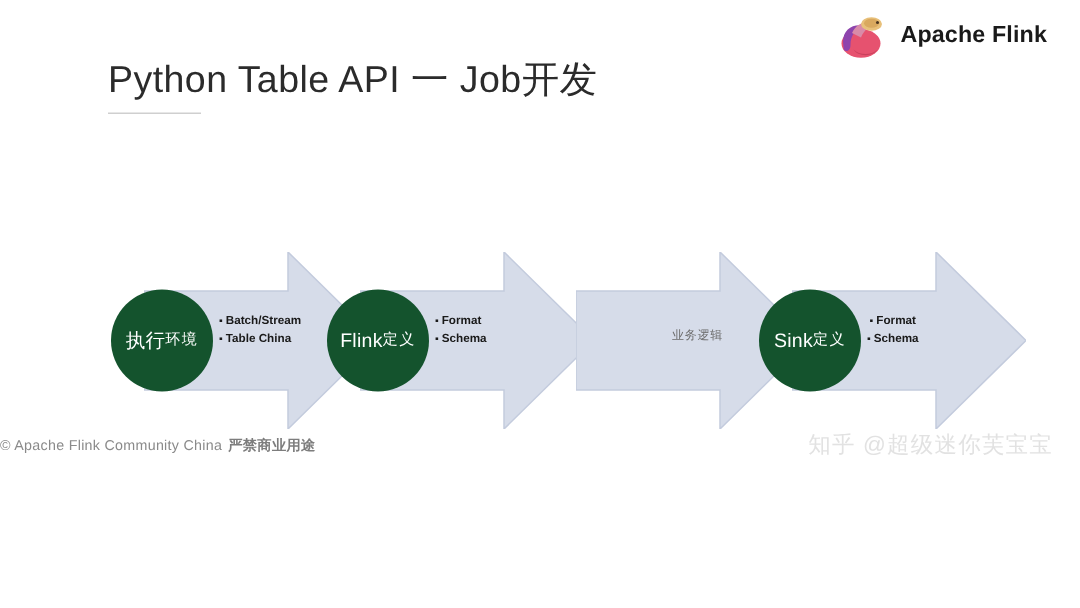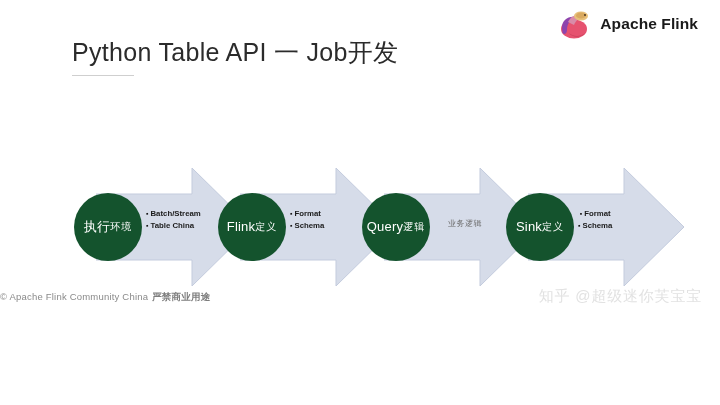--- a/index.html
+++ b/index.html
@@ -219,24 +219,20 @@
       <div class="step-bullets">
         <div>Format</div>
         <div>Schema</div>
       </div>
     </div>
 
     <div class="step" style="left:362px;">
       <svg class="step-arrow" viewBox="0 0 156 118" preserveAspectRatio="none">
         <polygon points="0,26 96,26 96,0 156,59 96,118 96,92 0,92" fill="#d6dce9" stroke="#c3cbdd" stroke-width="1"></polygon>
       </svg>
-      <div class="step-circle">
-        <span class="circle-line1">Query</span>
-        <span class="circle-line2">逻辑</span>
-      </div>
       <div class="step-note">业务逻辑</div>
     </div>
 
     <div class="step" style="left:506px;text-align:center;">
       <svg class="step-arrow" viewBox="0 0 156 118" preserveAspectRatio="none">
         <polygon points="0,26 96,26 96,0 156,59 96,118 96,92 0,92" fill="#d6dce9" stroke="#c3cbdd" stroke-width="1"></polygon>
       </svg>
       <div class="step-circle">
         <span class="circle-line1">Sink</span>
         <span class="circle-line2">定义</span>

